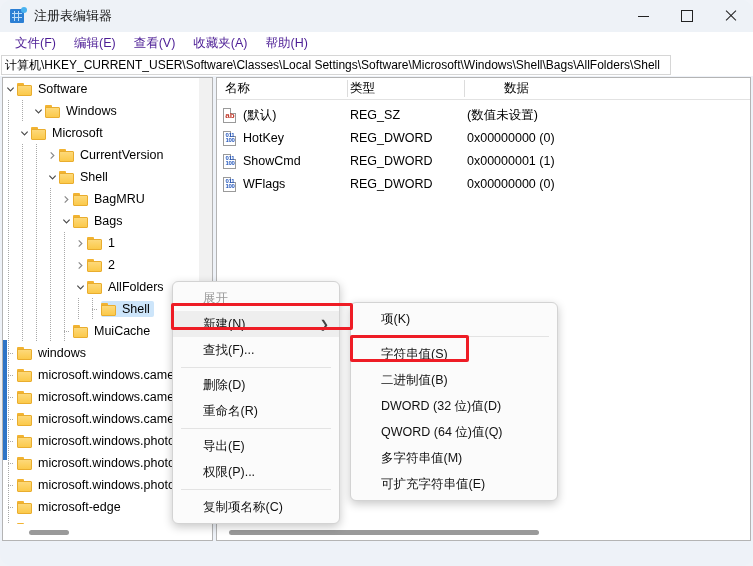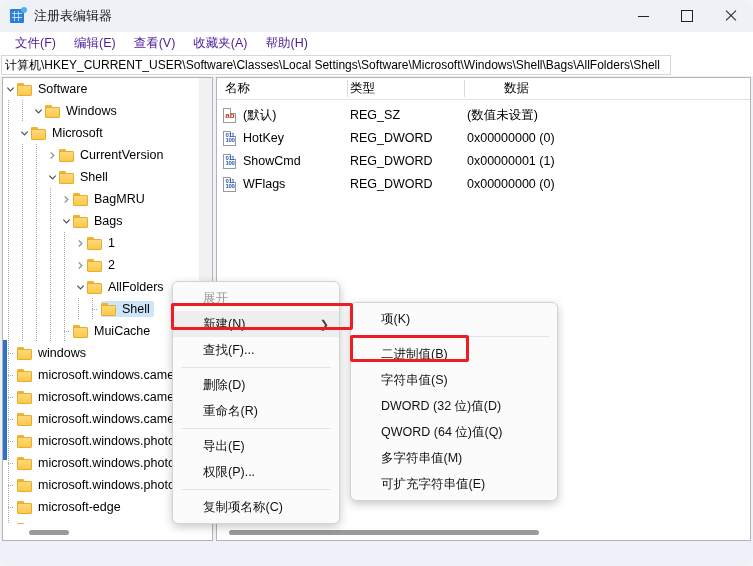--- a/index.html
+++ b/index.html
@@ -479,24 +479,24 @@
         <span>复制项名称(C)</span>
       </div>
     </div>
 
   <div class="ctx" id="submenu" style="left:350px;top:302px;width:208px;">
       <div class="ctxitem">
         <span>项(K)</span>
       </div>
       <div class="ctxsep"></div>
       <div class="ctxitem">
+        <span>字符串值(S)</span>
+      </div>
+      <div class="ctxitem">
         <span>二进制值(B)</span>
-      </div>
-      <div class="ctxitem">
-        <span>字符串值(S)</span>
       </div>
       <div class="ctxitem">
         <span>DWORD (32 位)值(D)</span>
       </div>
       <div class="ctxitem">
         <span>QWORD (64 位)值(Q)</span>
       </div>
       <div class="ctxitem">
         <span>多字符串值(M)</span>
       </div>

